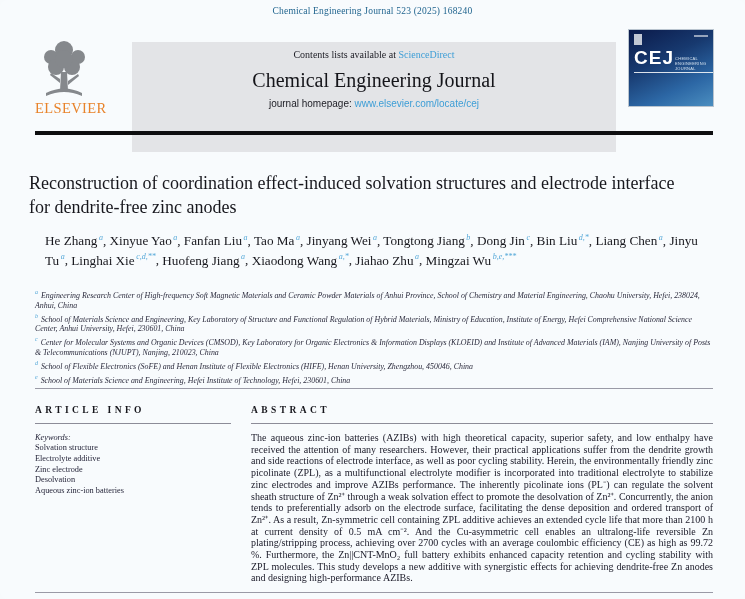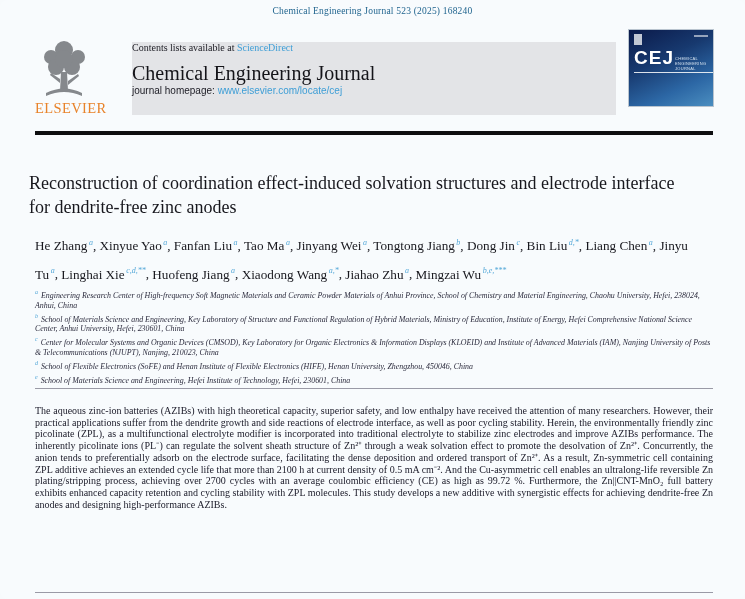--- a/index.html
+++ b/index.html
@@ -10,25 +10,25 @@
   .citation{position:absolute;top:6px;left:0;width:100%;text-align:center;
             font-size:9.5px;color:#21658f;letter-spacing:.2px;}
 
   
   .banner-row{position:absolute;left:35px;top:30px;width:678px;height:97px;display:flex;}
   .logo-box{width:97px;display:flex;flex-direction:column;align-items:flex-start;
             padding-top:9px;box-sizing:border-box;}
   .logo-box svg{margin-left:2px;}
   .elsevier-text{font-size:14.5px;color:#e8832a;letter-spacing:.4px;margin-top:1px;
                  font-family:"Liberation Serif",serif;}
-  .banner-center{flex:1;background:#e3e4e7;margin-top:12px;height:73px;box-sizing:border-box;
-                 }
+  .banner-center{flex:1;background:#e3e4e7;margin-top:12px;height:110px;box-sizing:border-box;
+                 text-align:center;padding-top:7px;}
   .contents-line{font-size:10px;color:#1c1c24;}
   .journal-title{font-size:20px;color:#141419;margin-top:9px;}
-  .homepage-line{font-size:10px;color:#1c1c24;margin-top:0;
+  .homepage-line{font-size:10px;color:#1c1c24;margin-top:6px;
                  font-family:"Liberation Sans",sans-serif;}
   .link{color:#3e9ed6;text-decoration:none;cursor:pointer;}
 
   
   .cover{width:84px;height:76px;margin-left:13px;position:relative;
          background:linear-gradient(155deg,#0b1a4a 0%,#17396f 38%,#2c67a5 72%,#4b8ec0 100%);
          box-shadow:0 0 0 1px #b9c4cf;}
   .cover-mini-logo{position:absolute;top:4px;left:5px;width:8px;height:11px;
                    background:rgba(255,255,255,.75);}
   .cover-vol{position:absolute;top:5px;right:5px;width:14px;height:2px;
@@ -39,22 +39,22 @@
               background:rgba(255,255,255,.85);}
   .cover-subtitle{position:absolute;top:26px;left:46px;width:34px;
                   font-family:"Liberation Sans",sans-serif;font-size:4px;line-height:5px;
                   color:#d4e2ef;letter-spacing:.3px;}
 
   .black-bar{position:absolute;left:35px;top:131px;width:678px;height:4px;background:#0e0e10;}
 
   
   .title{position:absolute;left:29px;top:171px;width:648px;margin:0;font-weight:400;
          font-size:18px;line-height:24px;color:#17171d;}
-  .authors{position:absolute;left:35px;top:230px;width:672px;
-           font-size:13.2px;line-height:25px;color:#17171d;}
+  .authors{position:absolute;left:45px;top:230px;width:672px;
+           font-size:13.2px;line-height:16px;color:#17171d;}
   .a-sup{font-size:8px;color:#55a8d8;margin-left:1.5px;font-style:italic;}
   .affiliations{position:absolute;left:35px;top:287px;width:676px;}
   .affil{font-size:7.9px;line-height:10px;font-style:italic;color:#2a2a3c;}
   .affil sup{font-size:6px;color:#55a8d8;margin-right:1px;}
 
   .rule{position:absolute;left:35px;width:678px;height:1px;background:#9a9aa6;border:0;margin:0;}
   .rule-affil{top:388px;}
   .rule-bottom{top:592px;}
 
   
@@ -122,19 +122,31 @@
       <div class="affil"><sup>a</sup> Engineering Research Center of High-frequency Soft Magnetic Materials and Ceramic Powder Materials of Anhui Province, School of Chemistry and Material Engineering, Chaohu University, Hefei, 238024, Anhui, China</div>
       <div class="affil"><sup>b</sup> School of Materials Science and Engineering, Key Laboratory of Structure and Functional Regulation of Hybrid Materials, Ministry of Education, Institute of Energy, Hefei Comprehensive National Science Center, Anhui University, Hefei, 230601, China</div>
       <div class="affil"><sup>c</sup> Center for Molecular Systems and Organic Devices (CMSOD), Key Laboratory for Organic Electronics &amp; Information Displays (KLOEID) and Institute of Advanced Materials (IAM), Nanjing University of Posts &amp; Telecommunications (NJUPT), Nanjing, 210023, China</div>
       <div class="affil"><sup>d</sup> School of Flexible Electronics (SoFE) and Henan Institute of Flexible Electronics (HIFE), Henan University, Zhengzhou, 450046, China</div>
       <div class="affil"><sup>e</sup> School of Materials Science and Engineering, Hefei Institute of Technology, Hefei, 230601, China</div>
     </div>
 
   <hr class="rule rule-affil">
 
   <div class="columns">
+    <div class="left-col">
+      <div class="section-heading">ARTICLE INFO</div>
+      <div class="keywords-label">Keywords:</div>
+      <div id="keywords">
+          <div class="kw">Solvation structure</div>
+          <div class="kw">Electrolyte additive</div>
+          <div class="kw">Zinc electrode</div>
+          <div class="kw">Desolvation</div>
+          <div class="kw">Aqueous zinc-ion batteries</div>
+        </div>
+    </div>
     <div class="right-col">
+      <div class="section-heading">ABSTRACT</div>
       <div class="abstract-text">The aqueous zinc-ion batteries (AZIBs) with high theoretical capacity, superior safety, and low enthalpy have received the attention of many researchers. However, their practical applications suffer from the dendrite growth and side reactions of electrode interface, as well as poor cycling stability. Herein, the environmentally friendly zinc picolinate (ZPL), as a multifunctional electrolyte modifier is incorporated into traditional electrolyte to stabilize zinc electrodes and improve AZIBs performance. The inherently picolinate ions (PL⁻) can regulate the solvent sheath structure of Zn²⁺ through a weak solvation effect to promote the desolvation of Zn²⁺. Concurrently, the anion tends to preferentially adsorb on the electrode surface, facilitating the dense deposition and ordered transport of Zn²⁺. As a result, Zn-symmetric cell containing ZPL additive achieves an extended cycle life that more than 2100 h at current density of 0.5 mA cm⁻². And the Cu-asymmetric cell enables an ultralong-life reversible Zn plating/stripping process, achieving over 2700 cycles with an average coulombic efficiency (CE) as high as 99.72 %. Furthermore, the Zn||CNT-MnO₂ full battery exhibits enhanced capacity retention and cycling stability with ZPL molecules. This study develops a new additive with synergistic effects for achieving dendrite-free Zn anodes and designing high-performance AZIBs.</div>
     </div>
   </div>
 
   <hr class="rule rule-bottom">
 </div>
 
 </body></html>

